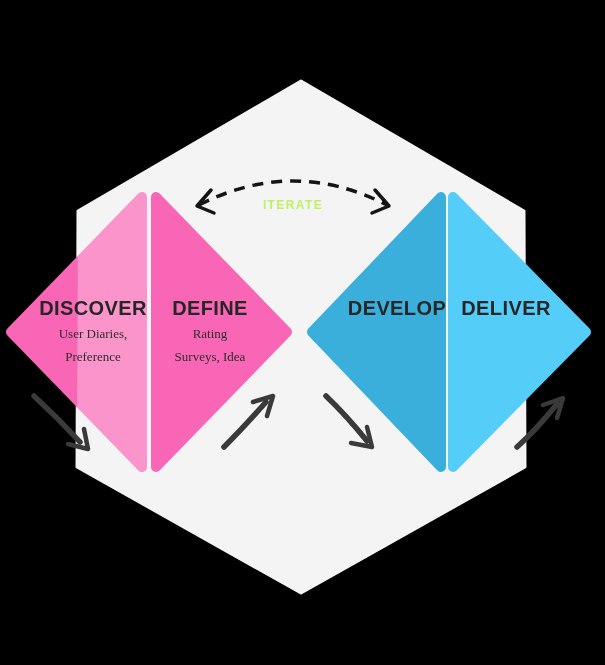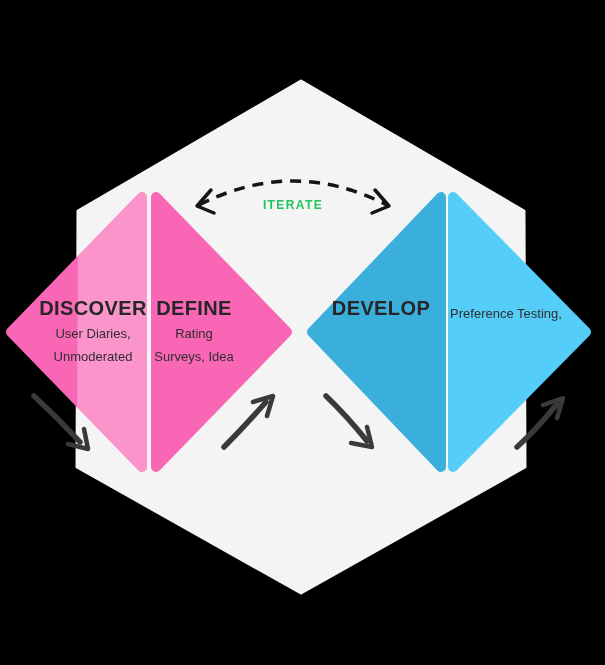--- a/index.html
+++ b/index.html
@@ -23,30 +23,31 @@
     font-weight:bold;
     letter-spacing:.4px;
     color:#262626;
     line-height:20px;
   }
   .phase .methods{
     margin-top:4px;
     font-size:13px;
     line-height:23px;
     color:#2e2e2e;
+    font-family:Liberation Serif, serif;
   }
   #iterate-label{
     position:absolute;
     left:233px;top:198px;
     width:120px;
     text-align:center;
     font-size:12px;
     font-weight:bold;
     letter-spacing:1.4px;
-    color:#22c55e;
+    color:#bef264;
   }
 </style>
 </head>
 <body>
 
 <div id="stage">
 
   <svg id="shapes" width="605" height="665" viewBox="0 0 605 665">
     <defs>
       <clipPath id="hexclip">
@@ -91,35 +92,35 @@
       <polyline points="543,405 563,398 557,418" fill="none" stroke-width="4.5" stroke-linecap="round" stroke-linejoin="round" stroke="#3a3a3a"></polyline>
     </g>
   </svg>
 
   <div id="iterate-label">ITERATE</div>
 
   <div class="phase" style="left:3px">
     <div class="title">DISCOVER</div>
     <div class="methods">
       <div>User Diaries,</div>
-      <div>Unmoderated</div>
+      <div>Preference</div>
     </div>
   </div>
 
-  <div class="phase" style="left:104px">
+  <div class="phase" style="left:120px">
     <div class="title">DEFINE</div>
     <div class="methods">
       <div>Rating</div>
       <div>Surveys, Idea</div>
     </div>
   </div>
 
-  <div class="phase" style="left:291px">
+  <div class="phase" style="left:307px">
     <div class="title">DEVELOP</div>
   </div>
 
   <div class="phase" style="left:416px">
+    <div class="title">DELIVER</div>
     <div class="methods">
-      <div>Preference Testing,</div>
     </div>
   </div>
 
 </div>
 
 </body></html>

